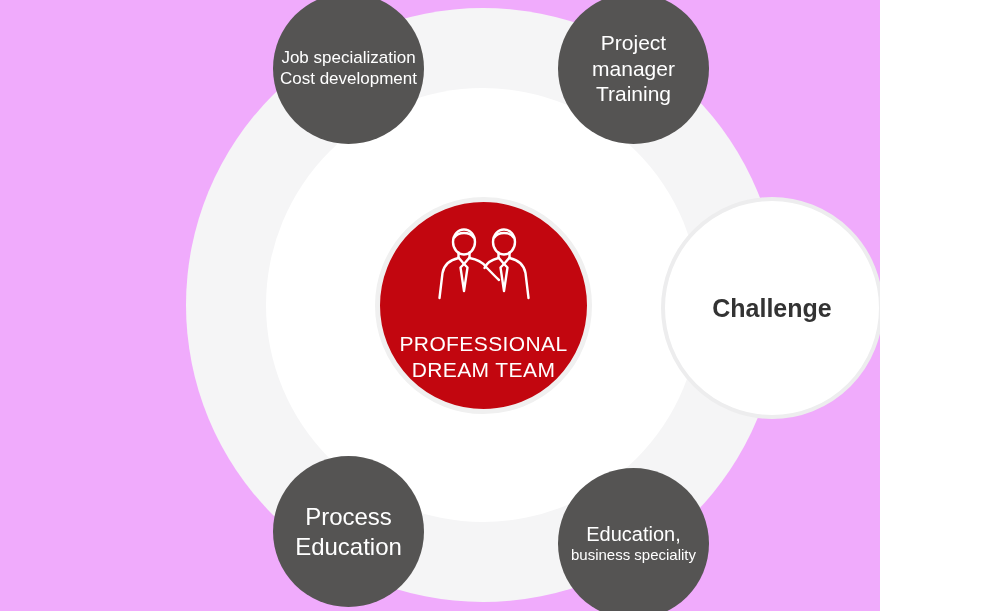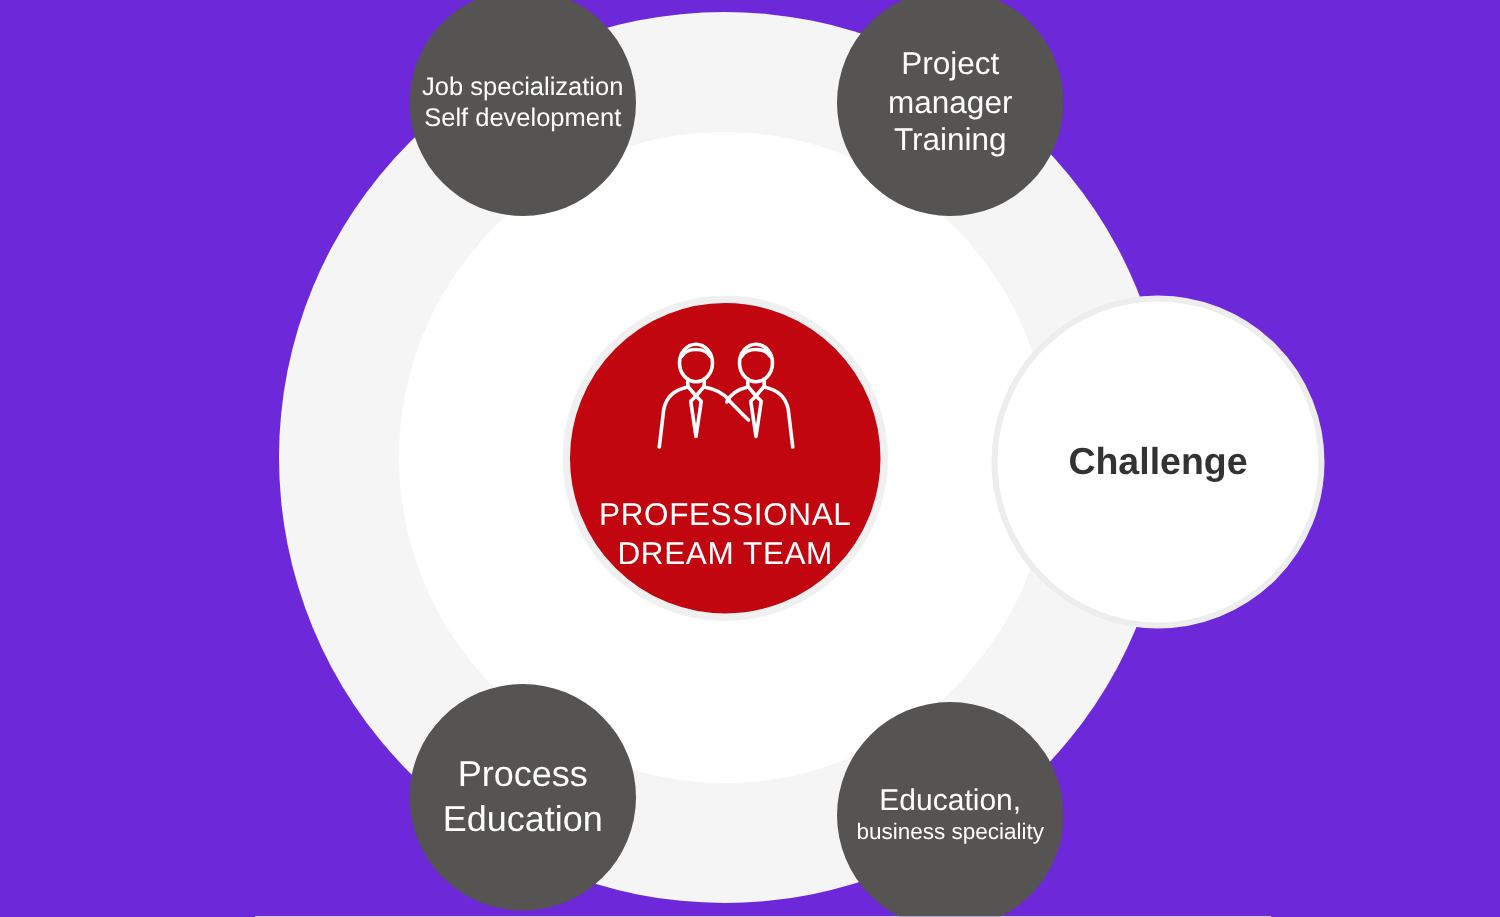--- a/index.html
+++ b/index.html
@@ -6,23 +6,23 @@
   html, body {
     margin: 0;
     padding: 0;
     background: #ffffff;
   }
   body {
     font-family: "Liberation Sans", "DejaVu Sans", sans-serif;
   }
   #canvas {
     position: relative;
-    width: 1000px;
+    width: 880px;
     height: 611px;
-    background: #6d28d9;
+    background: #f0abfc;
     overflow: hidden;
   }
 
   
   .bg-ring {
     position: absolute;
     border-radius: 50%;
     background: #f5f5f6;
     left: 186px;
     top: 8px;
@@ -138,21 +138,21 @@
 <body>
 
 <div id="canvas">
 
   <div class="bg-ring"></div>
   <div class="bg-ring-hole"></div>
 
   <div class="node dark" id="node-job-specialization">
     <div>
       <span class="label">Job specialization</span>
-      <span class="label">Self development</span>
+      <span class="label">Cost development</span>
     </div>
   </div>
 
   <div class="node dark" id="node-project-manager">
     <div>
       <span class="label">Project</span>
       <span class="label">manager</span>
       <span class="label">Training</span>
     </div>
   </div>

